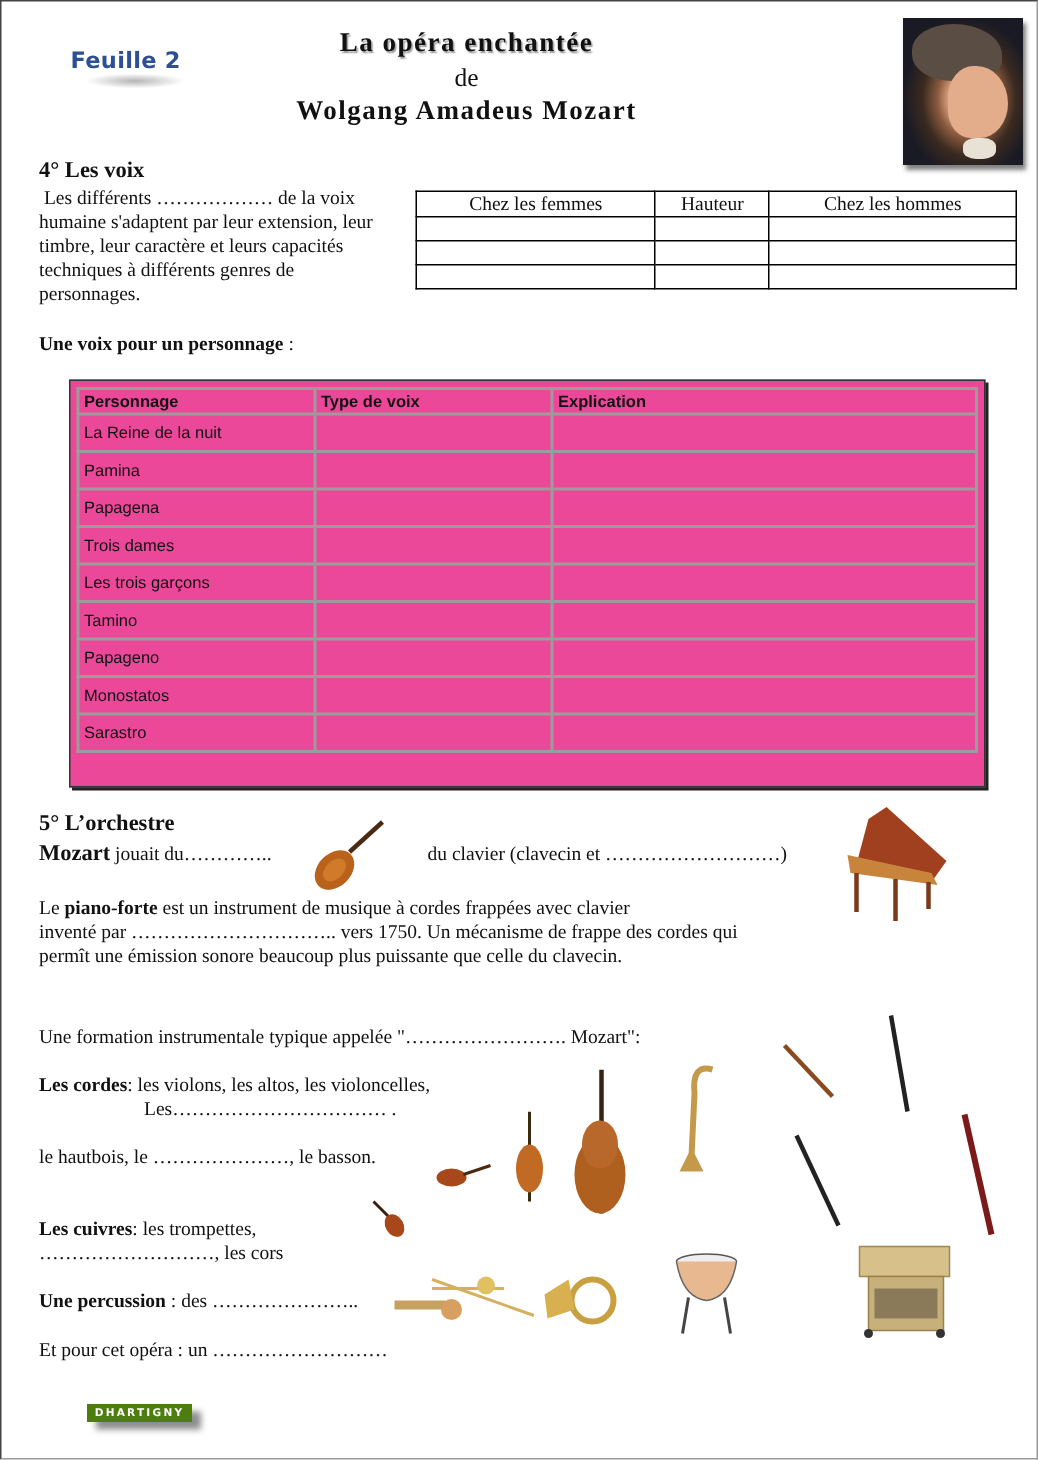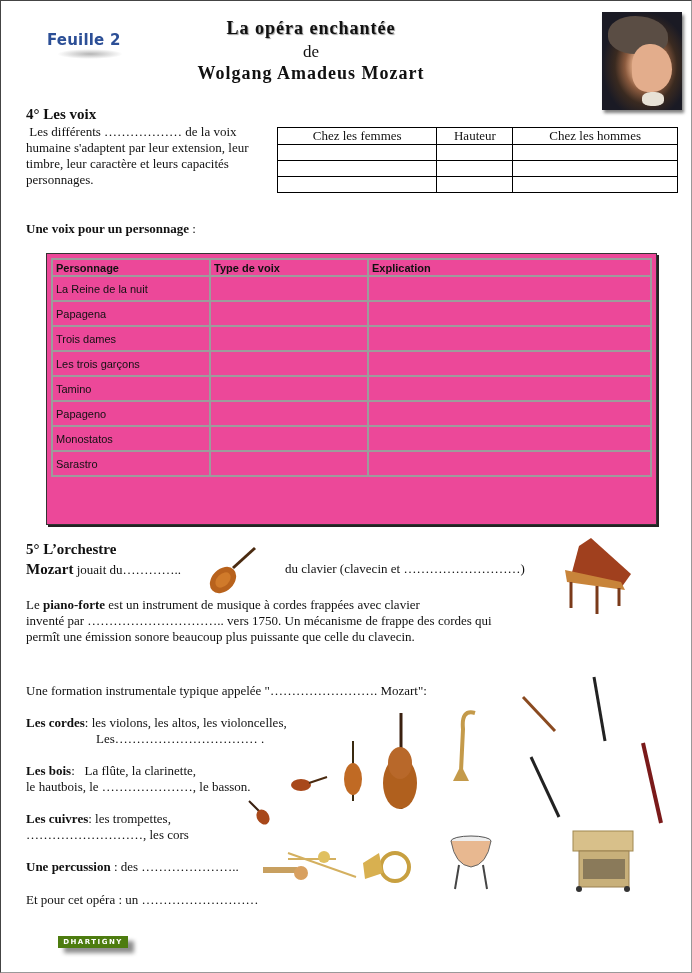--- a/index.html
+++ b/index.html
@@ -58,20 +58,21 @@
     <div class="hair"></div>
       <div class="face"></div>
       <div class="collar"></div>
   </div>
 
   <h2 class="abs sec4">4° Les voix</h2>
   <div class="abs para voix-text">
     <div style="white-space:pre"> Les différents ……………… de la voix</div>
     <div>humaine s'adaptent par leur extension, leur</div>
     <div>timbre, leur caractère et leurs capacités</div>
+    <div>techniques à différents genres de</div>
     <div>personnages.</div>
   </div>
 
   <table class="abs voice-table">
     <tbody>
         <tr>
       <th>Chez les femmes</th>
       <th>Hauteur</th>
       <th>Chez les hommes</th>
     </tr>
@@ -102,20 +103,25 @@
         <th style="width:150px">Personnage</th>
         <th style="width:150px">Type de voix</th>
         <th>Explication</th>
       </tr>
       <tr>
             <td>La Reine de la nuit</td>
             <td></td>
             <td></td>
           </tr>
       <tr>
+            <td>Pamina</td>
+            <td></td>
+            <td></td>
+          </tr>
+      <tr>
             <td>Papagena</td>
             <td></td>
             <td></td>
           </tr>
       <tr>
             <td>Trois dames</td>
             <td></td>
             <td></td>
           </tr>
       <tr>
@@ -173,21 +179,20 @@
   </div>
 
   <div class="abs formation">Une formation instrumentale typique appelée "……………………. Mozart":</div>
 
   <div class="abs para cordes">
     <div><b>Les cordes</b><span>: les violons, les altos,  les violoncelles,</span></div>
     <div style="padding-left:70px">Les…………………………… .</div>
   </div>
 
   <div class="abs para bois">
-    <div><b>Les bois</b><span style="white-space:pre">:   La flûte, la clarinette,</span></div>
     <div>le hautbois, le …………………, le basson.</div>
   </div>
 
   <div class="abs para cuivres">
     <div><b>Les cuivres</b><span>: les trompettes,</span></div>
     <div>………………………, les cors</div>
   </div>
 
   <div class="abs percu"><b>Une percussion</b><span> : des …………………..</span></div>
   <div class="abs opera">Et pour cet opéra : un ………………………</div>

